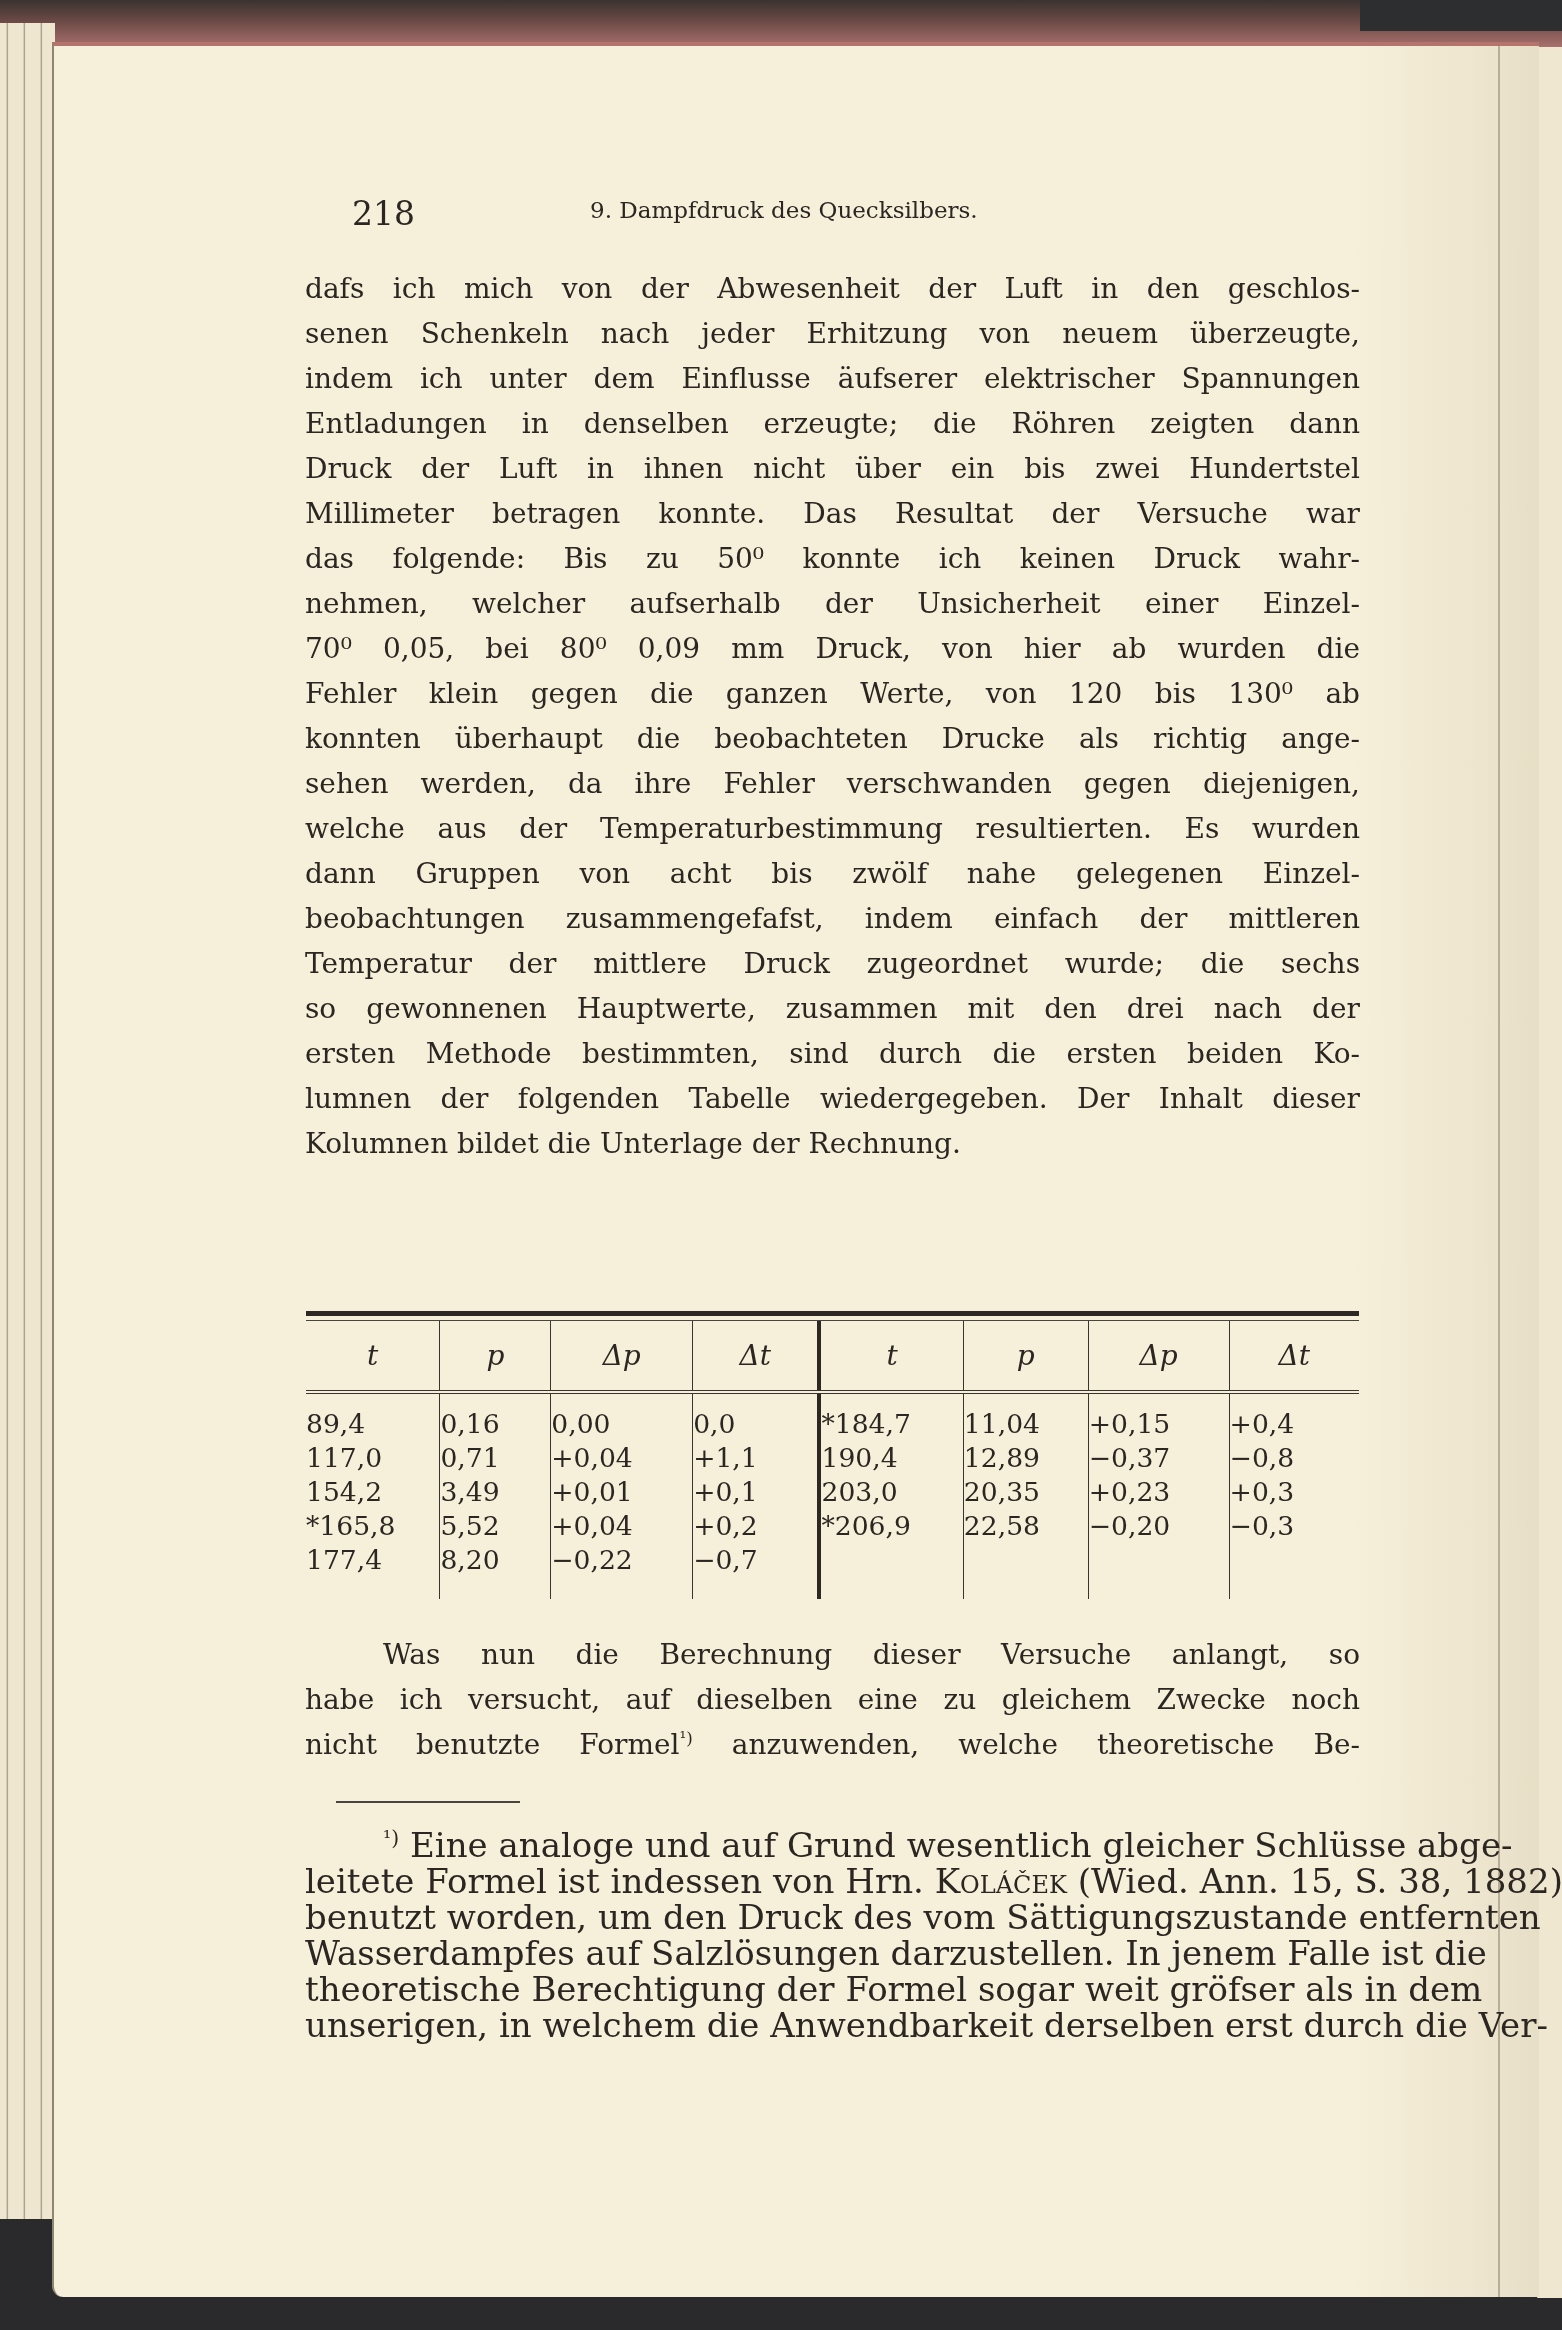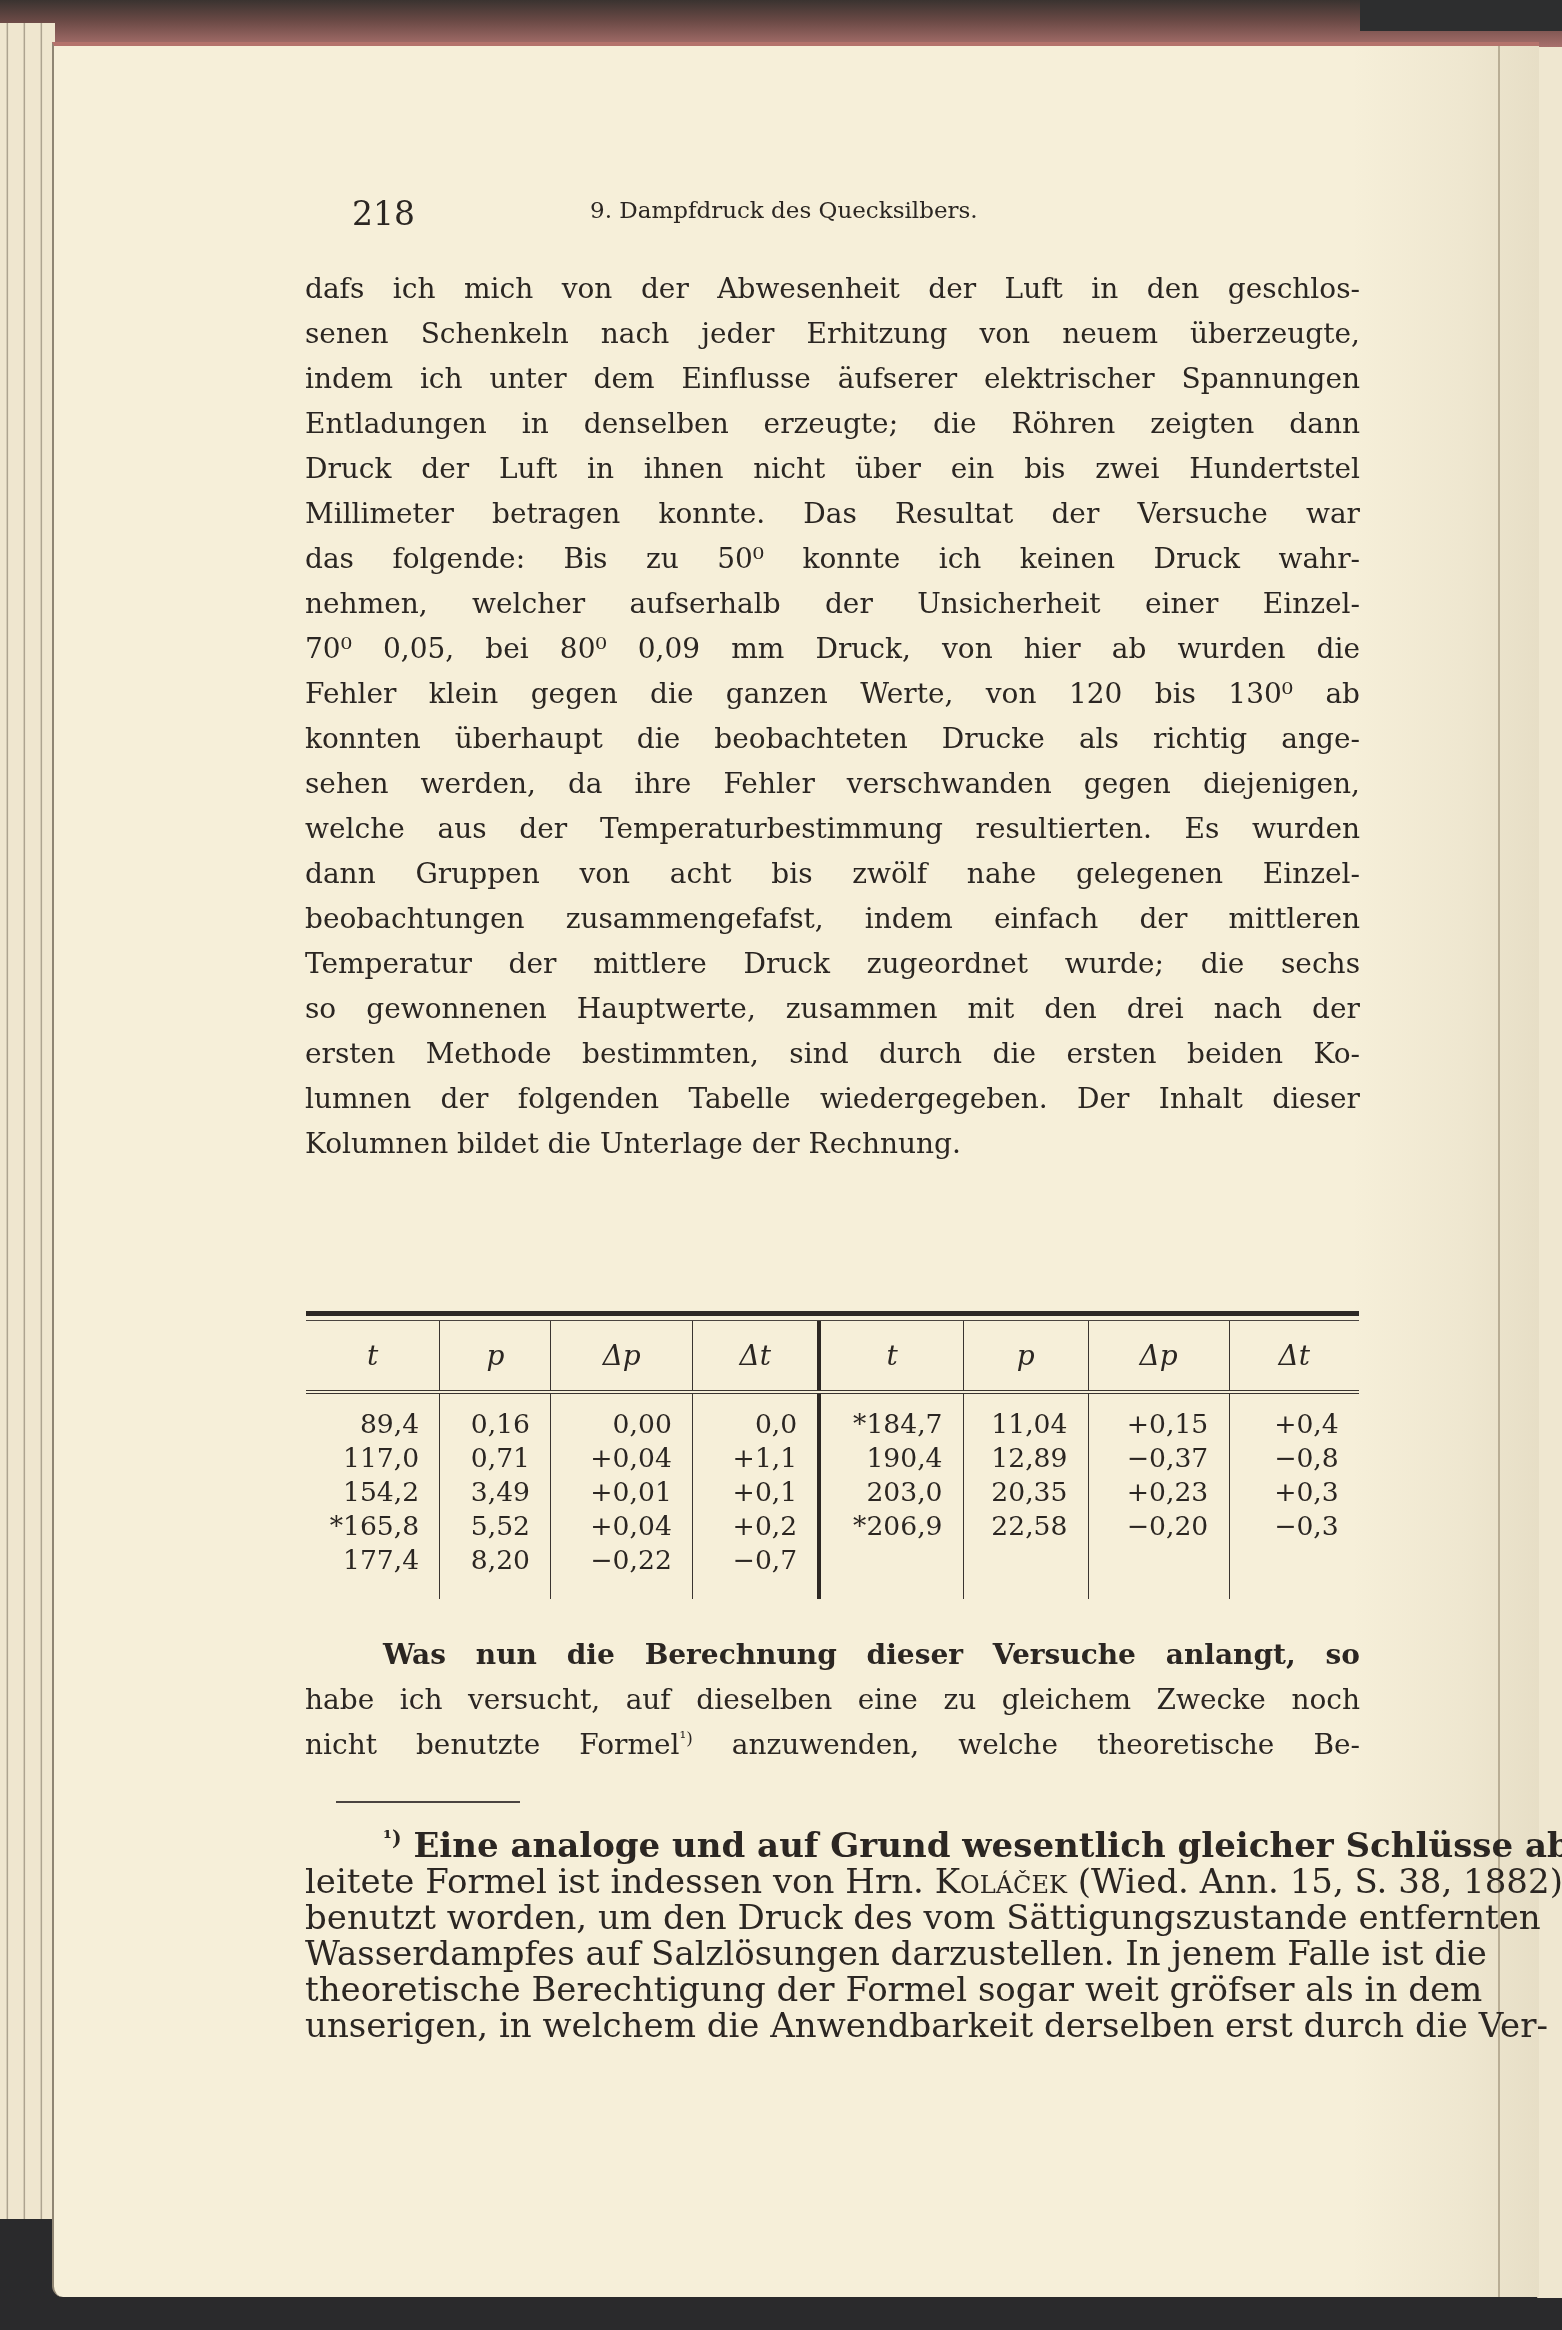--- a/index.html
+++ b/index.html
@@ -47,34 +47,34 @@
   .running-head .pno { position:absolute; left:0; top:0; font-size: 33px; margin-left: 32px; }
   .running-head .title { position:absolute; left:270px; top:3.1px; font-size: 23px; }
   
   .text {
     position: absolute; left: 305px; width: 1055px;
     font-size: 28px; line-height: 45px;
     text-align: justify; text-align-last: justify;
   }
   .text .line { display:block; height:45px; white-space: nowrap; text-align: justify; text-align-last: justify; }
   .text .line.last { text-align-last: left; }
-  .indent { padding-left: 78px; font-weight: bold; }
+  .indent { padding-left: 78px; }
   sup { font-size: 0.6em; line-height: 0; }
   
   .tbl {
     position: absolute; left: 306px; top: 1311px; width: 1053px;
   }
   .tbl .rule-top { height: 4.7px; background: #2d2824; }
   .tbl .rule-top2 { height: 1.6px; background: #4a4440; margin-top: 3.9px; }
   .tbl table { border-collapse: collapse; width: 100%; font-size: 26.6px; }
   .tbl th {
     font-style: italic; font-weight: normal; height: 67px; font-size: 28px;
     border-bottom: 4.7px double #3a3430; 
   }
-  .tbl td { text-align: right; padding: 0 20.3px 0 0; line-height: 34px; vertical-align: top; }
+  .tbl td { text-align: left; padding: 0 20.3px 0 0; line-height: 34px; vertical-align: top; }
   .tbl td.first { padding-top: 12.5px; }
   .tbl .vl { border-left: 1.6px solid #3a3430; }
   .tbl .vl-thick { border-left: 4.7px solid #2d2824; }
   .tbl td.pad-bottom { height: 22px; }
   .fn-rule { position:absolute; left:336px; top:1801px; width:184px; height:2.3px; background:#4a4440; }
   .footnote {
     position: absolute; left: 305px; top: 1827px; width: 1055px;
     font-size: 34px; line-height: 36px;
   }
   .footnote .line { display:block; height:36px; white-space: nowrap; text-align: justify; text-align-last: justify; }

